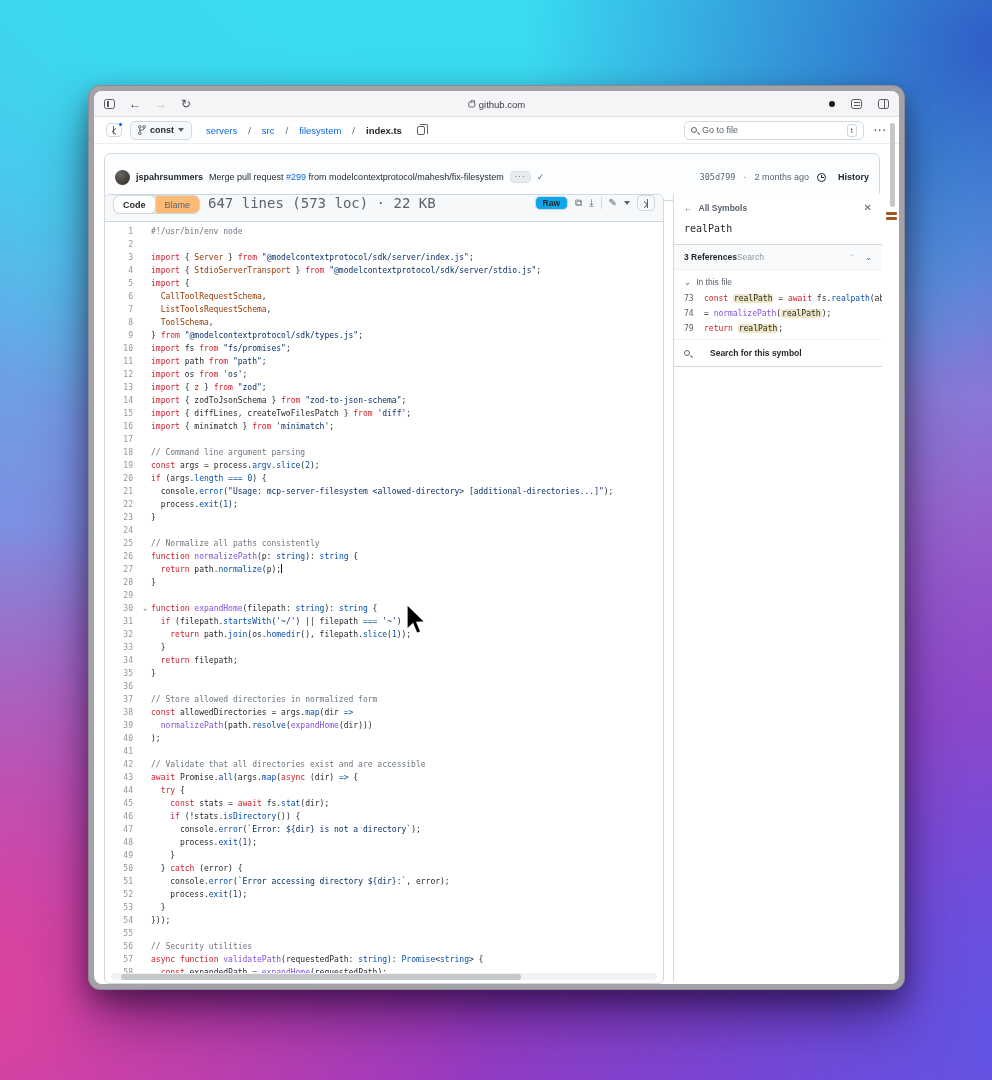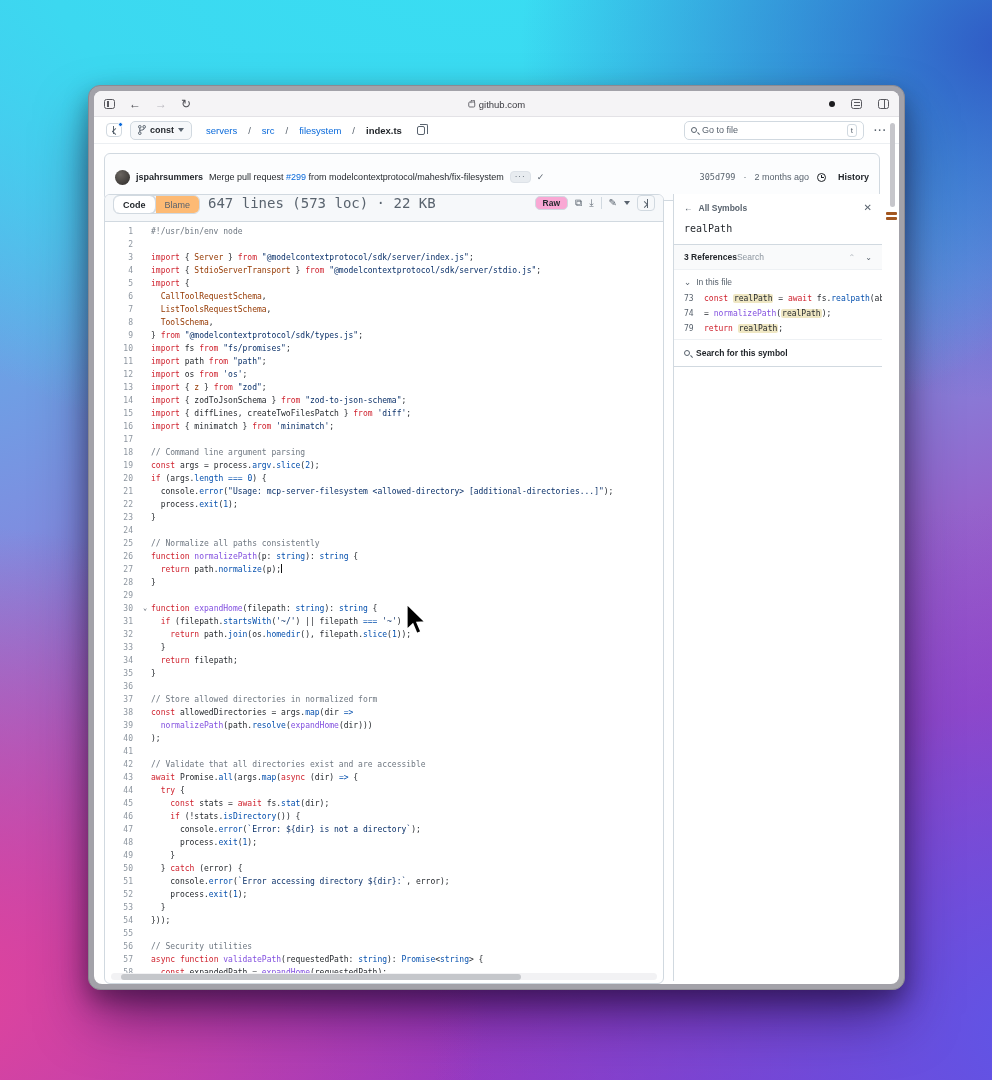--- a/index.html
+++ b/index.html
@@ -73,21 +73,21 @@
   .clock::after { content:""; position:absolute; left:3.2px; top:3.8px; width:2.5px; height:1px; background:#1f2328; }
 
   
   .code-wrap { position:absolute; left:10px; top:103px; width:560px; height:790px; border:1px solid #d1d9e0; border-radius:6px; background:#fff; overflow:hidden; }
   .code-toolbar { height:27px; background:#f6f8fa; border-bottom:1px solid #d1d9e0; display:flex; align-items:flex-start; padding:0 8px; gap:4px; }
   .seg { display:flex; border:1px solid #d1d9e0; border-radius:6px; overflow:hidden; height:19px; }
   .seg .opt { font-size:9px; padding:0 9px; display:flex; align-items:center; color:#59636e; background:#fdba74; }
   .seg .opt.sel { background:#fff; color:#1f2328; font-weight:bold; border-right:1px solid #d1d9e0; border-radius:6px; box-shadow:0 0 0 1px #d1d9e0; }
   .meta { font-size:14px; color:#59636e; font-family:"DejaVu Sans Mono", monospace; margin-left:4px; }
   .tb-right { margin-left:auto; display:flex; align-items:center; gap:7px; color:#59636e; }
-  .raw-btn { border:1px solid #d1d9e0; border-radius:5px; background:#f9a8d4; font-size:8.5px; font-weight:bold; color:#25292e; padding:1px 7px; }
+  .raw-btn { border:1px solid #d1d9e0; border-radius:5px; background:#0ea5e9; font-size:8.5px; font-weight:bold; color:#25292e; padding:1px 7px; }
   .ic { font-size:10px; color:#59636e; line-height:1; }
   .vline { width:1px; height:12px; background:#d1d9e0; }
   .panel-toggle { width:18px; height:16px; border:1px solid #d1d9e0; border-radius:4px; background:#f6f8fa; position:relative; }
   .panel-toggle::before { content:""; position:absolute; right:2.5px; top:2.5px; bottom:2.5px; width:4px; border-left:1.2px solid #59636e; }
   .panel-toggle::after { content:""; position:absolute; left:3.5px; top:5.5px; width:4px; height:4px; border-right:1.2px solid #59636e; border-top:1.2px solid #59636e; transform:rotate(45deg); }
 
   .code-body { position:relative; padding-top:3px; font-family:"DejaVu Sans Mono", monospace; font-size:8px; line-height:13px; white-space:pre; }
   .line { display:flex; height:13px; }
   .line .ln { width:34px; flex:none; text-align:right; color:#8c959f; padding-right:6px; cursor:pointer; }
   .line .chev { width:12px; flex:none; color:#59636e; font-size:7px; text-align:center; }
@@ -105,21 +105,21 @@
   .sym-head .x { margin-left:auto; color:#59636e; font-size:10px; font-weight:normal; }
   .sym-query { font-family:"DejaVu Sans Mono", monospace; font-size:10px; padding:4px 10px 10px; border-bottom:1px solid #d1d9e0; color:#1f2328; }
   .refs-row { display:flex; align-items:center; gap:0; padding:7px 10px; background:#f9fafb; border-bottom:1px solid #eef1f4; }
   .refs-row b { color:#1f2328; font-weight:bold; }
   .refs-row .srch { color:#8c959f; }
   .refs-row .navs { margin-left:auto; display:flex; gap:10px; color:#59636e; font-size:8px; }
   .refs-row .navs .up { color:#b0b6bd; }
   .infile { display:flex; align-items:center; gap:5px; padding:7px 10px 4px; color:#59636e; }
   .ref-line { display:flex; padding:3px 10px; font-family:"DejaVu Sans Mono", monospace; font-size:8px; white-space:pre; overflow:hidden;align-items:flex-end; }
   .ref-line .rn { width:14px; flex:none; color:#59636e; margin-right:6px; }
-  .sym-footer { display:flex; align-items:center; gap:6px; padding:8px 10px; border-top:1px solid #eef1f4; border-bottom:1px solid #d1d9e0; font-weight:bold; color:#1f2328; margin-top:3px; }
+  .sym-footer { display:flex; align-items:center; gap:20px; padding:8px 10px; border-top:1px solid #eef1f4; border-bottom:1px solid #d1d9e0; font-weight:bold; color:#1f2328; margin-top:3px; }
 
   
   .vscroll { position:absolute; right:4px; top:32px; width:5px; height:84px; border-radius:3px; background:#c6c6cb; }
   .mark { position:absolute; right:2px; width:11px; height:2.5px; background:#a2561f; border-radius:1px; }
 
   
   .cursor { position:absolute; left:405px; top:604px; z-index:50; }
 </style>
 </head>
 <body>

